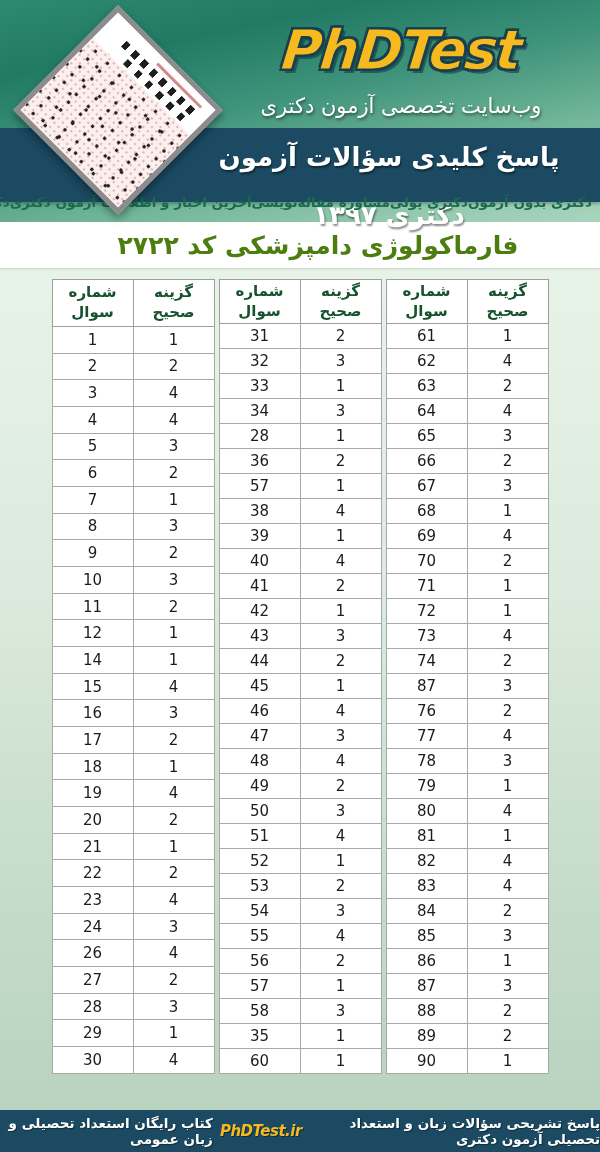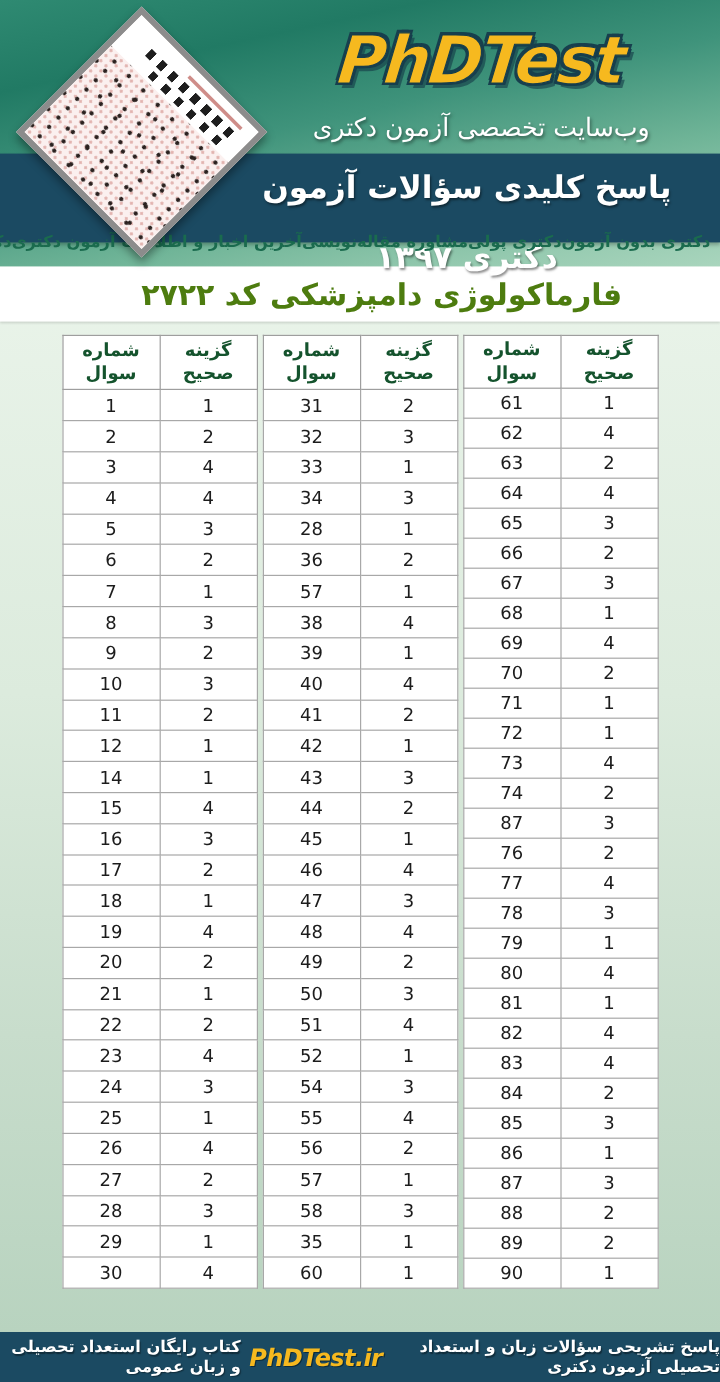--- a/index.html
+++ b/index.html
@@ -100,21 +100,21 @@
   }
 
   
   .footer {
     position:absolute; left:0; right:0; bottom:0; height:42px; background:#1b4a62;
     display:flex; align-items:center; justify-content:center; gap:7px;
     direction:rtl; color:#fff; font-weight:bold; font-size:13.5px;
     text-shadow:1px 1px 1px rgba(0,0,0,.4);
   }
   .footer .site {
-    color:#f6b91f; font-style:italic; font-weight:900; font-size:20px;
+    color:#f6b91f; font-style:italic; font-weight:900; font-size:15px;
     letter-spacing:-0.5px; direction:ltr; cursor:pointer;
     text-shadow:1px 1px 0 #0d2c3b;
   }
 </style>
 </head>
 <body>
 
 <div class="page">
 
   <div class="header">
@@ -243,24 +243,20 @@
             </tr>
             <tr>
               <td>23</td>
               <td>4</td>
             </tr>
             <tr>
               <td>24</td>
               <td>3</td>
             </tr>
             <tr>
-              <td>25</td>
-              <td>1</td>
-            </tr>
-            <tr>
               <td>26</td>
               <td>4</td>
             </tr>
             <tr>
               <td>27</td>
               <td>2</td>
             </tr>
             <tr>
               <td>28</td>
               <td>3</td>
@@ -363,20 +359,24 @@
               <td>50</td>
               <td>3</td>
             </tr>
             <tr>
               <td>51</td>
               <td>4</td>
             </tr>
             <tr>
               <td>52</td>
               <td>1</td>
+            </tr>
+            <tr>
+              <td>53</td>
+              <td>2</td>
             </tr>
             <tr>
               <td>54</td>
               <td>3</td>
             </tr>
             <tr>
               <td>55</td>
               <td>4</td>
             </tr>
             <tr>

